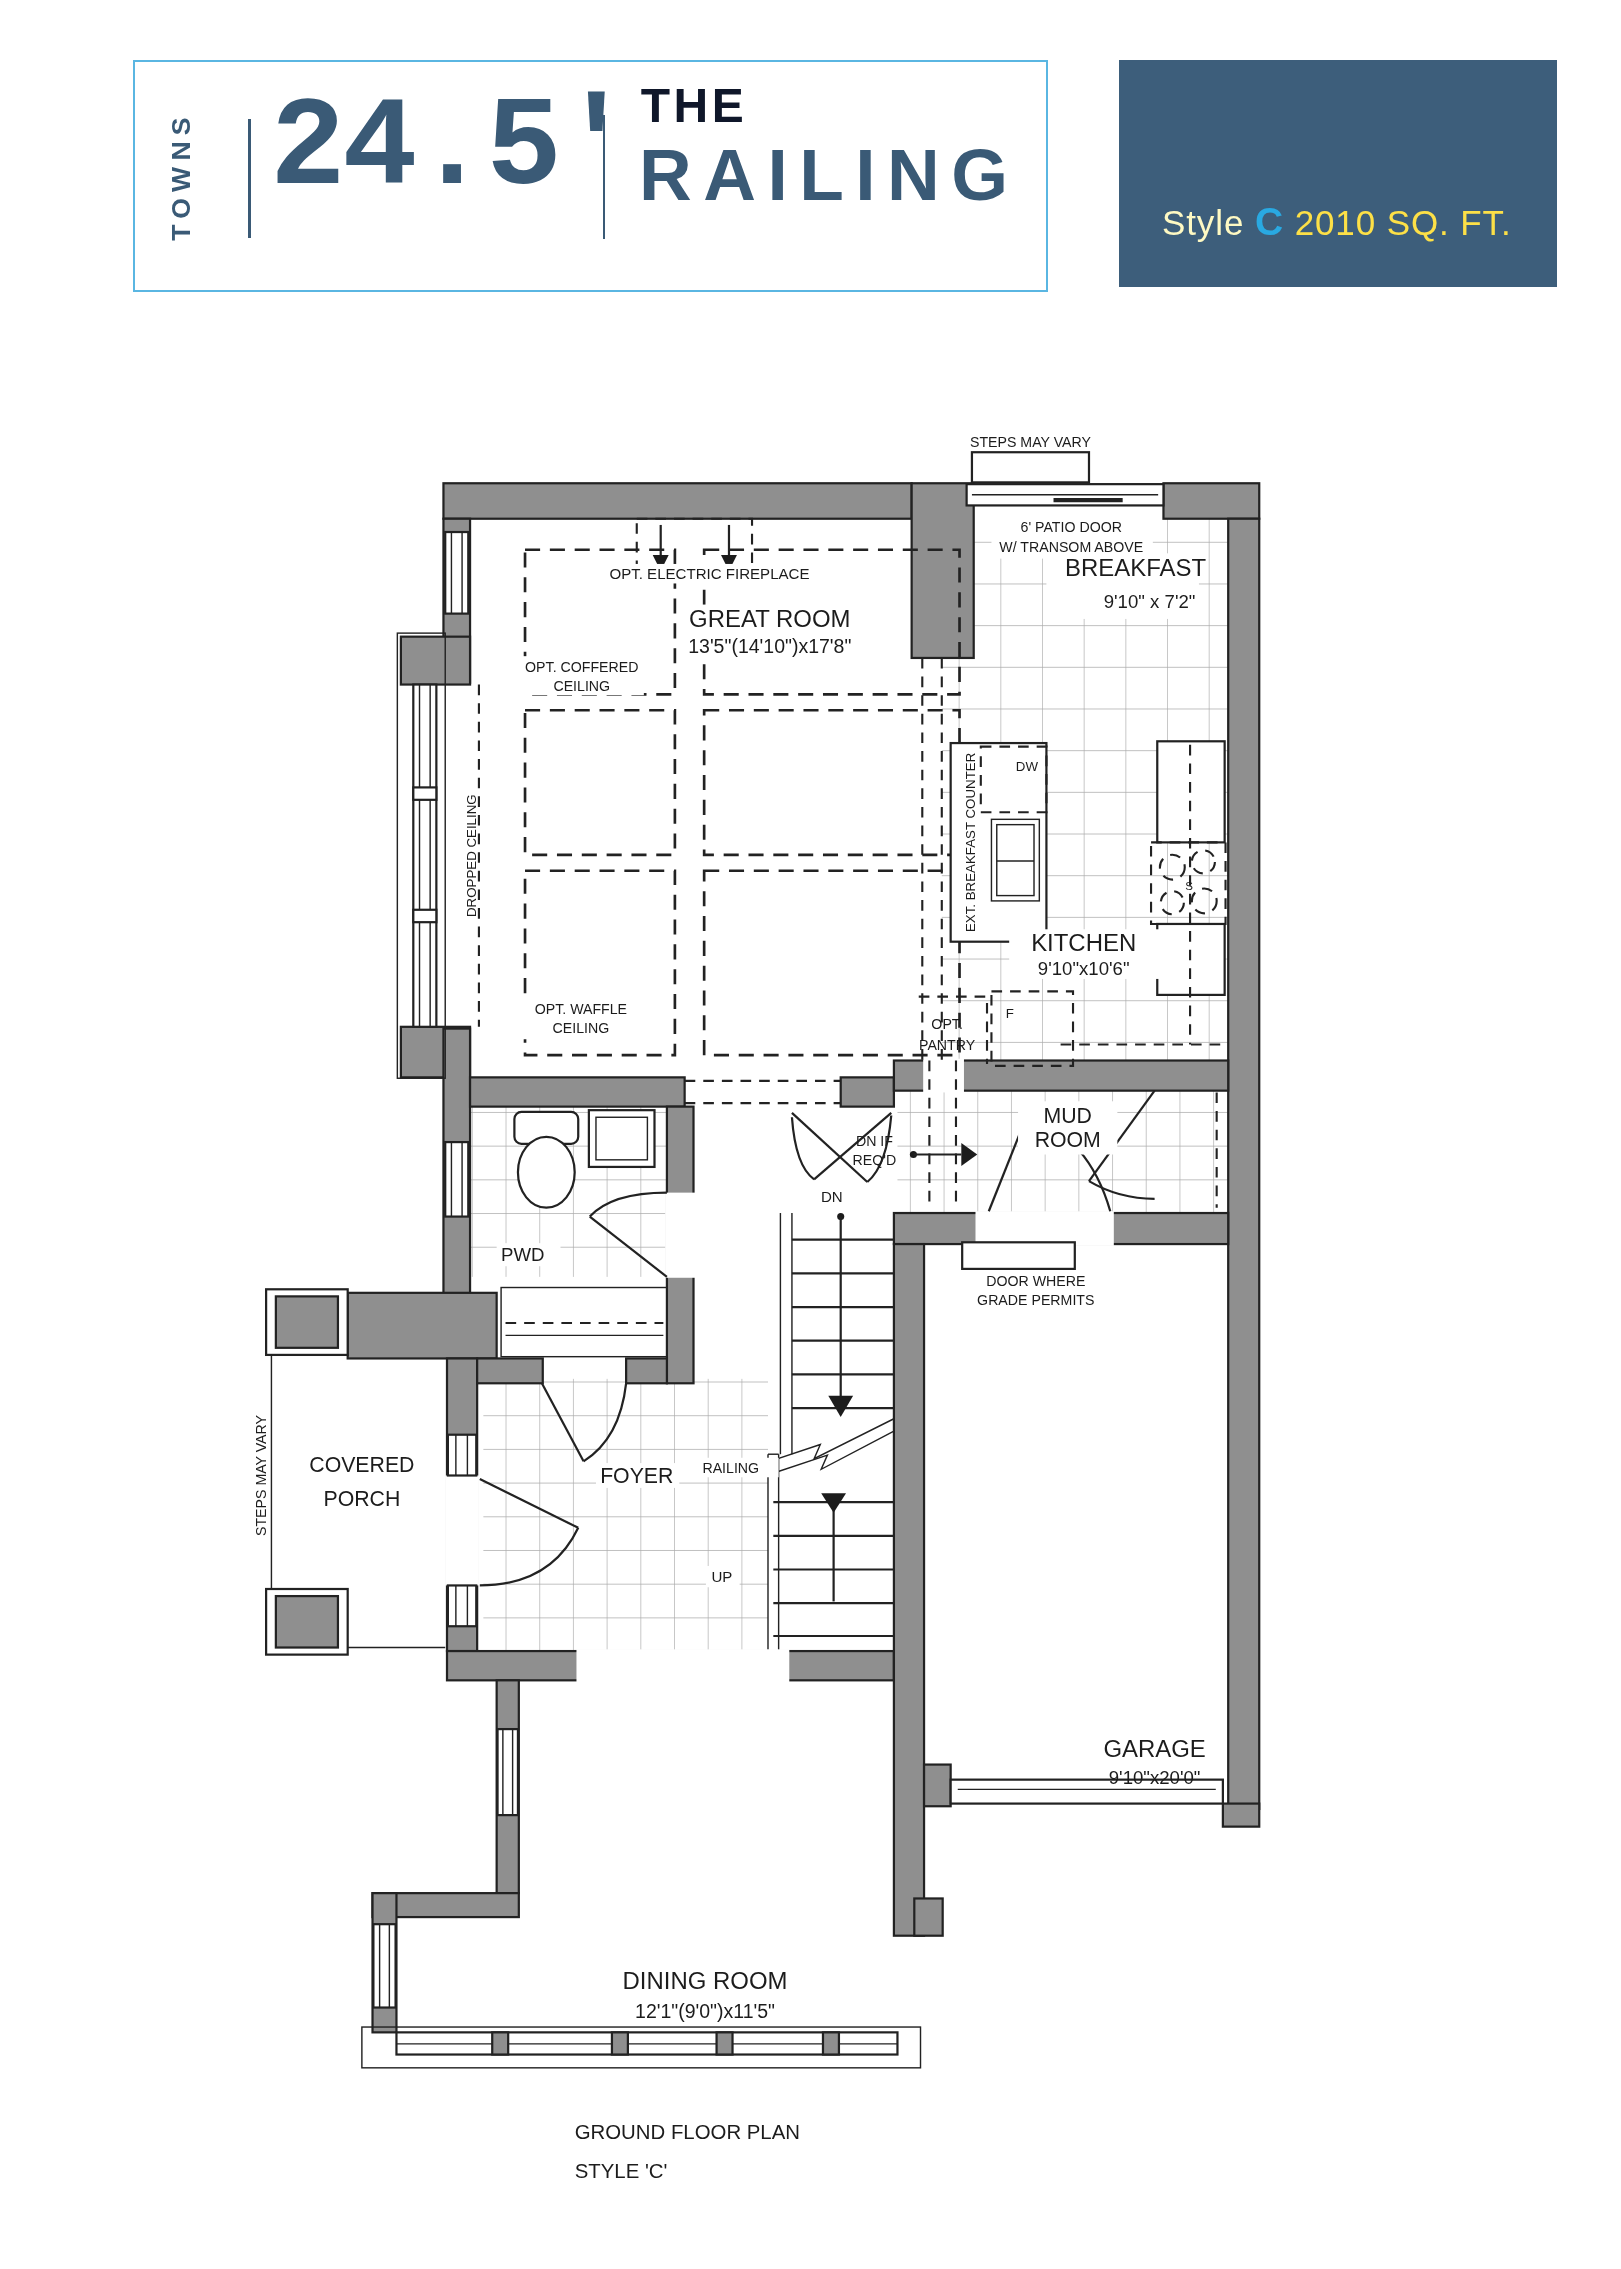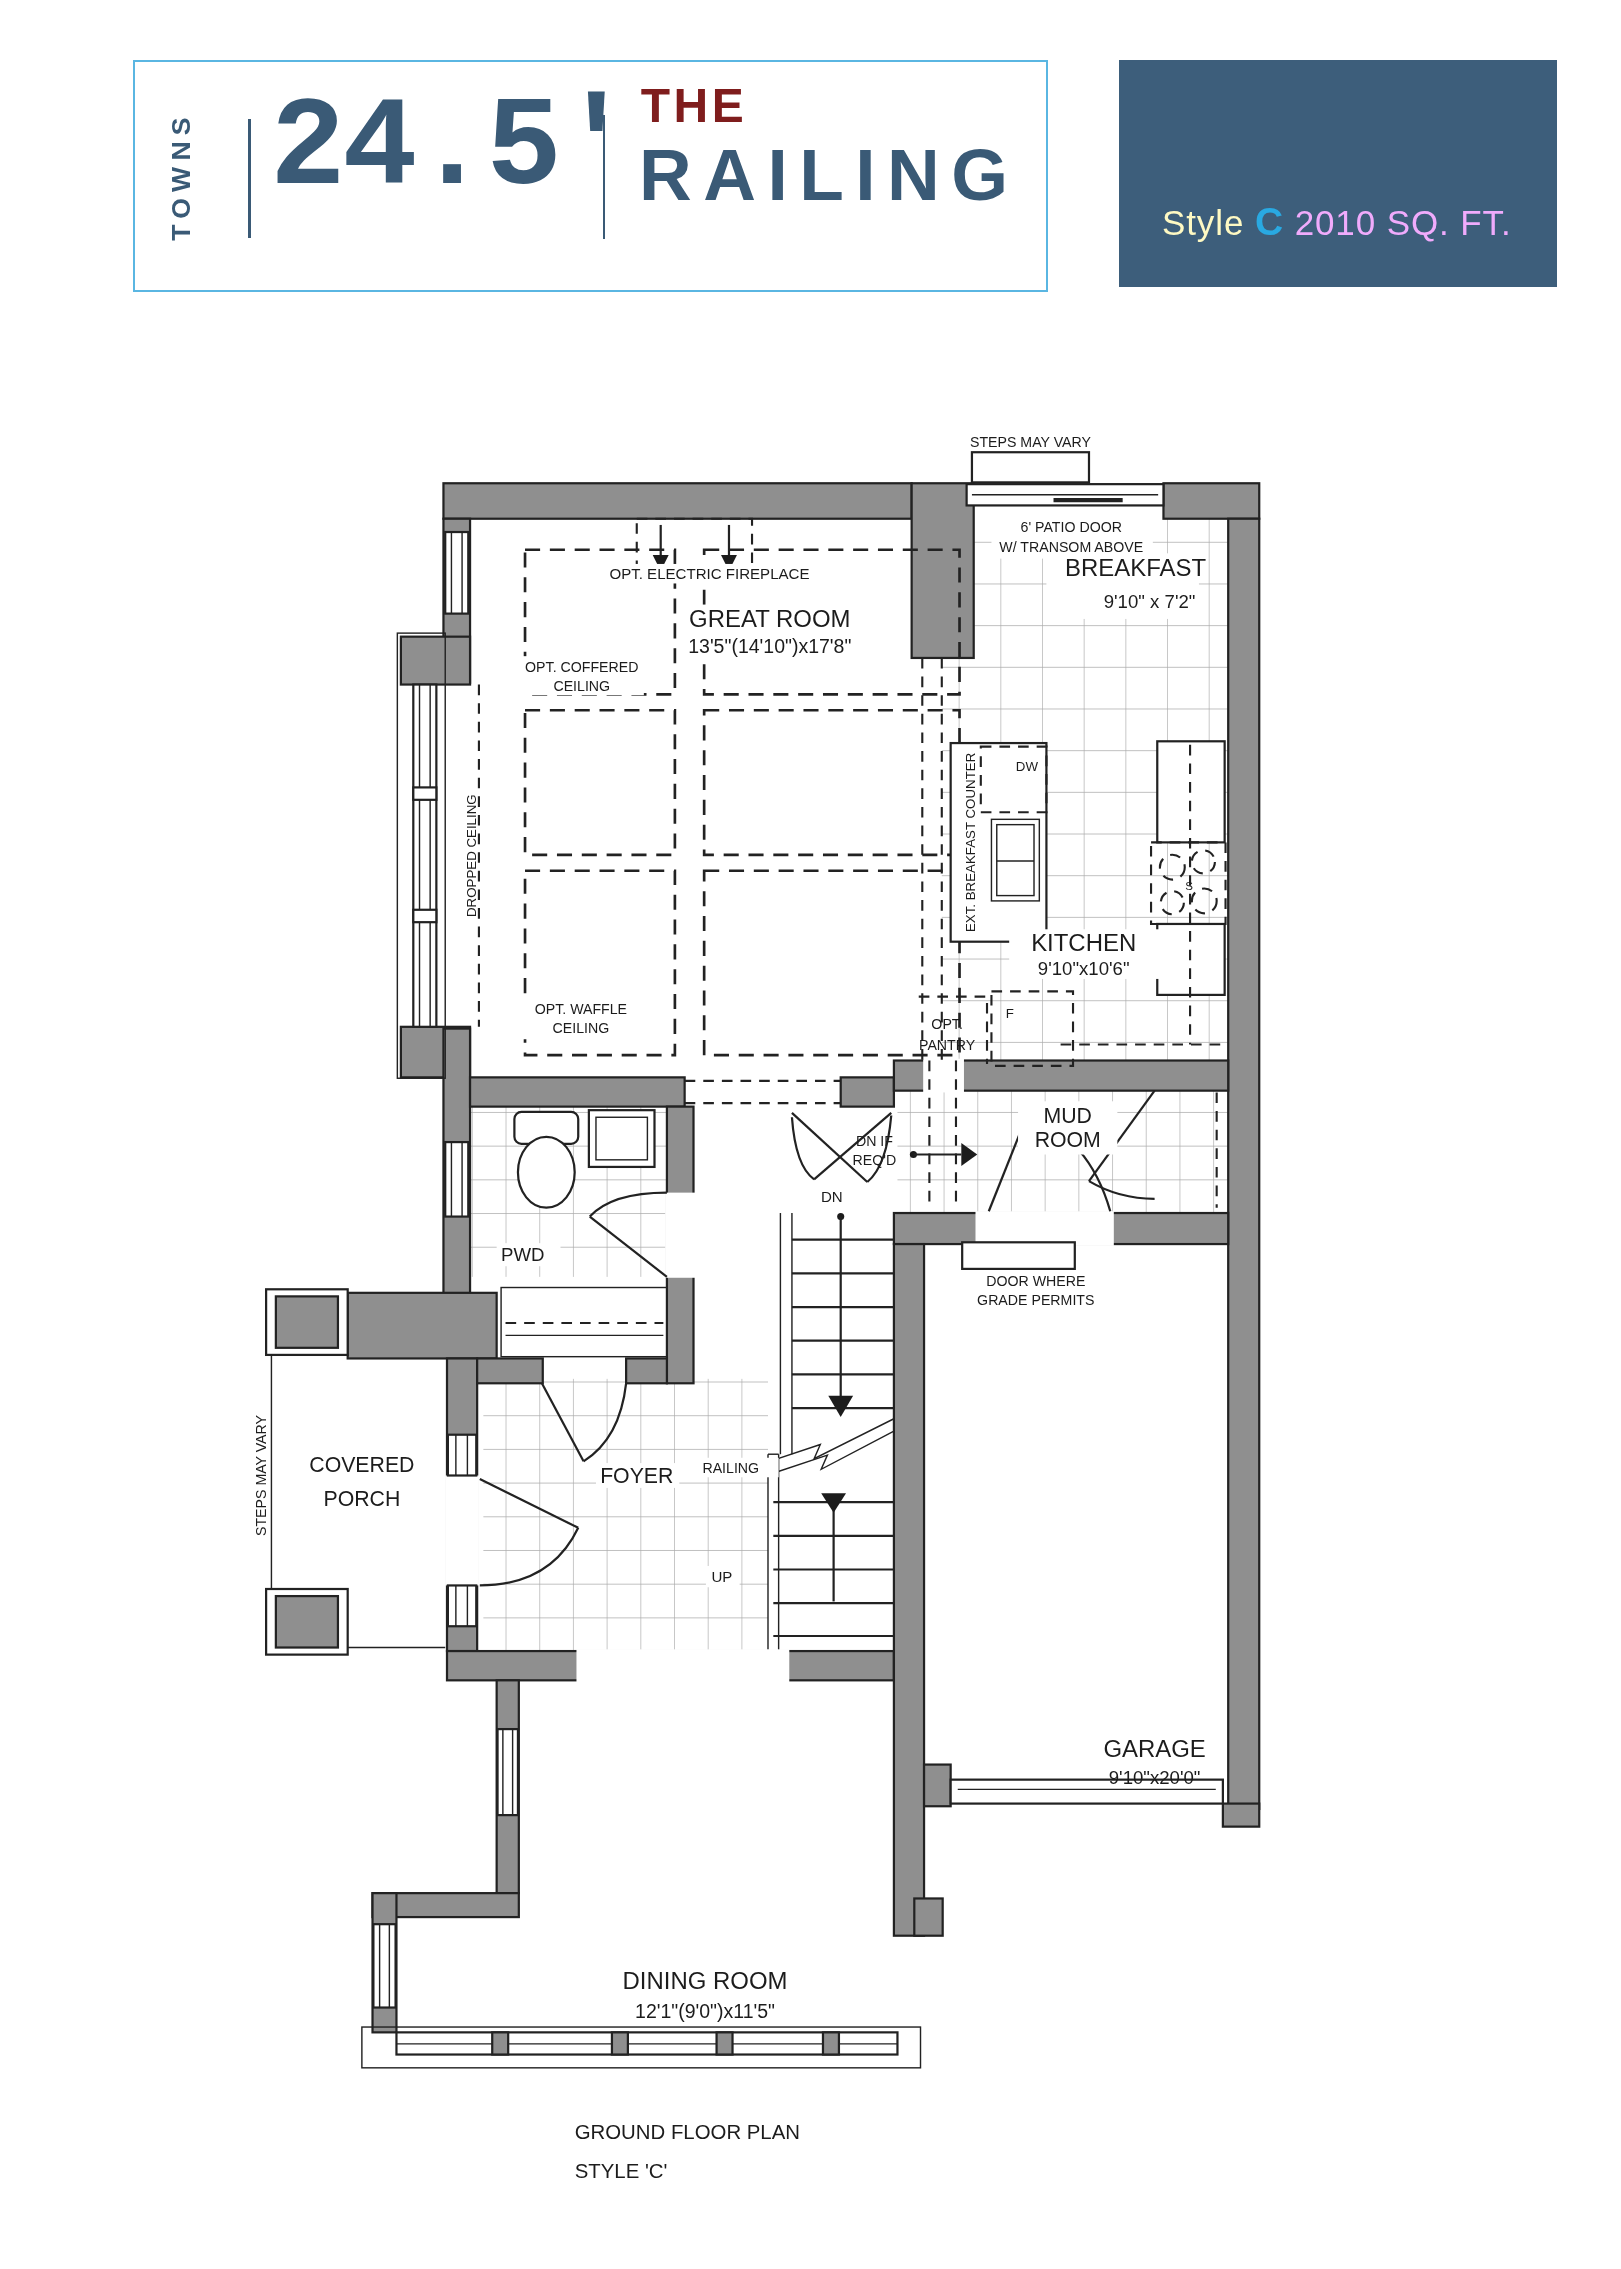--- a/index.html
+++ b/index.html
@@ -4,28 +4,28 @@
 <style>
   html,body{margin:0;padding:0;background:#ffffff;}
   body{width:1622px;height:2270px;position:relative;font-family:"Liberation Sans",sans-serif;}
   
   .hdr-box{position:absolute;left:133px;top:60px;width:915px;height:232px;background:#fff;border:2.7px solid #5ab6e2;box-sizing:border-box;}
   .towns{position:absolute;left:46px;top:50%;transform:translate(-50%,-50%) rotate(-90deg);transform-origin:center;font-size:26.6px;letter-spacing:6.2px;font-weight:600;color:#3a5a76;white-space:nowrap;}
   .hdr-div1{position:absolute;left:113px;top:57px;width:2.7px;height:119px;background:#3a5a76;}
   .hdr-num{position:absolute;left:135px;top:16px;font-size:126px;font-weight:700;color:#3a5a76;letter-spacing:-3.5px;font-family:Liberation Mono, monospace;}
   .hdr-div2{position:absolute;left:468px;top:53px;width:1.8px;height:124px;background:#3a5a76;}
   .hdr-name{position:absolute;left:504px;top:19.5px;line-height:1;}
-  .hdr-the{font-size:48px;font-weight:600;color:#7f1d1d;letter-spacing:3.5px;margin:0 0 8.9px 1.8px;}
+  .hdr-the{font-size:48px;font-weight:600;color:#0f172a;letter-spacing:3.5px;margin:0 0 8.9px 1.8px;}
   .hdr-philip{font-size:73px;font-weight:800;color:#3a5a76;letter-spacing:11.5px;margin:0;}
   
   .badge{position:absolute;left:1119px;top:60px;width:438px;height:227px;background:#3d5e7b;}
   .badge-text{position:absolute;left:43px;top:140px;font-size:35px;white-space:nowrap;letter-spacing:0.9px;}
   .badge-style{color:#fef9c3;}
   .badge-c{color:#29a9e2;font-weight:700;font-size:39px;}
-  .badge-area{color:#f0abfc;}
+  .badge-area{color:#fde047;}
   
   svg{position:absolute;left:0;top:0;}
   .wall{fill:#8f8f8f;stroke:#222222;stroke-width:2.5;}
   .white{fill:#ffffff;stroke:#222222;stroke-width:2.5;}
   .whiteN{fill:#ffffff;}
   .ln{fill:none;stroke:#222222;stroke-width:2.5;}
   .thin{fill:none;stroke:#222222;stroke-width:1.6;}
   .dashA{fill:none;stroke:#222222;stroke-width:3;stroke-dasharray:17 11;}
   .dashB{fill:none;stroke:#222222;stroke-width:2.4;stroke-dasharray:12 9;}
   .arrow{fill:#1c1c1c;}

